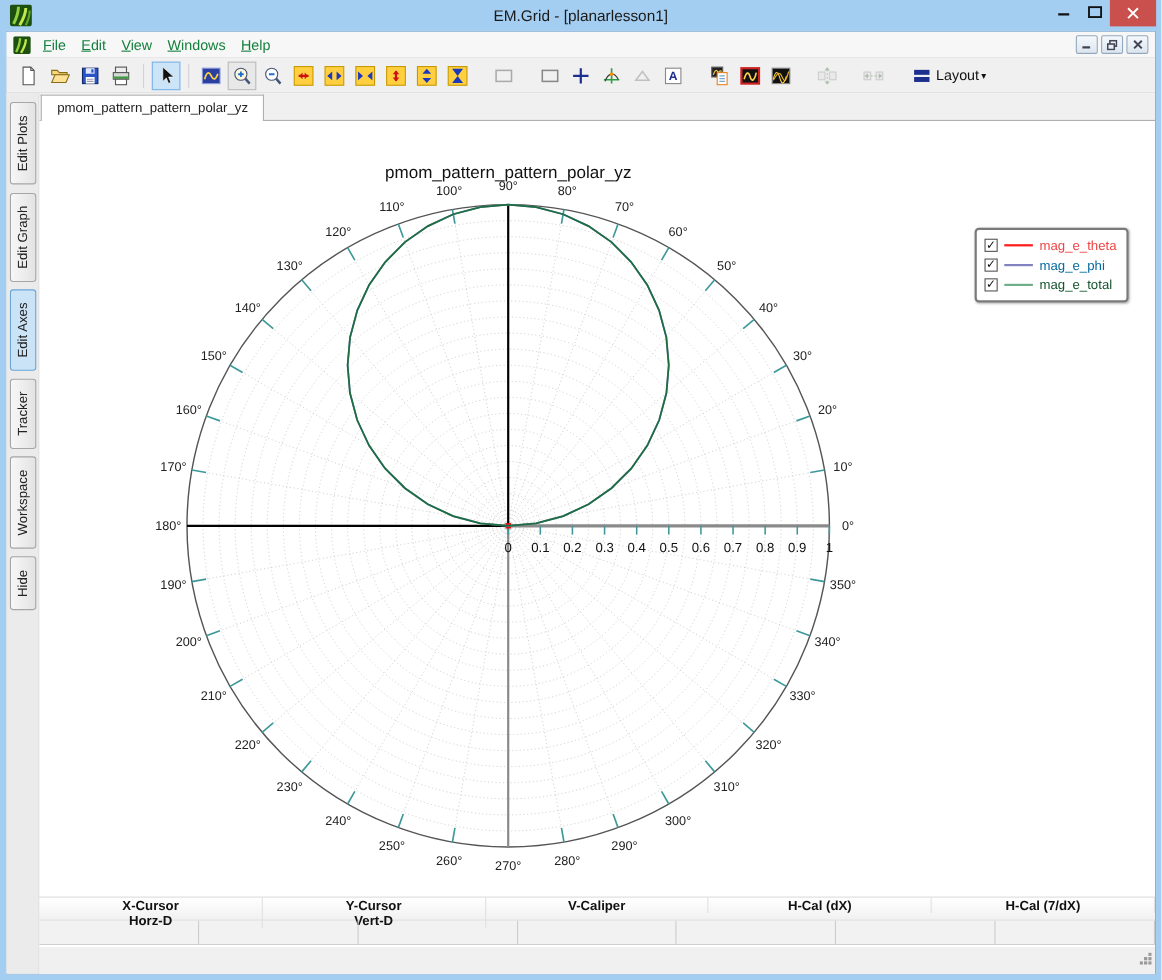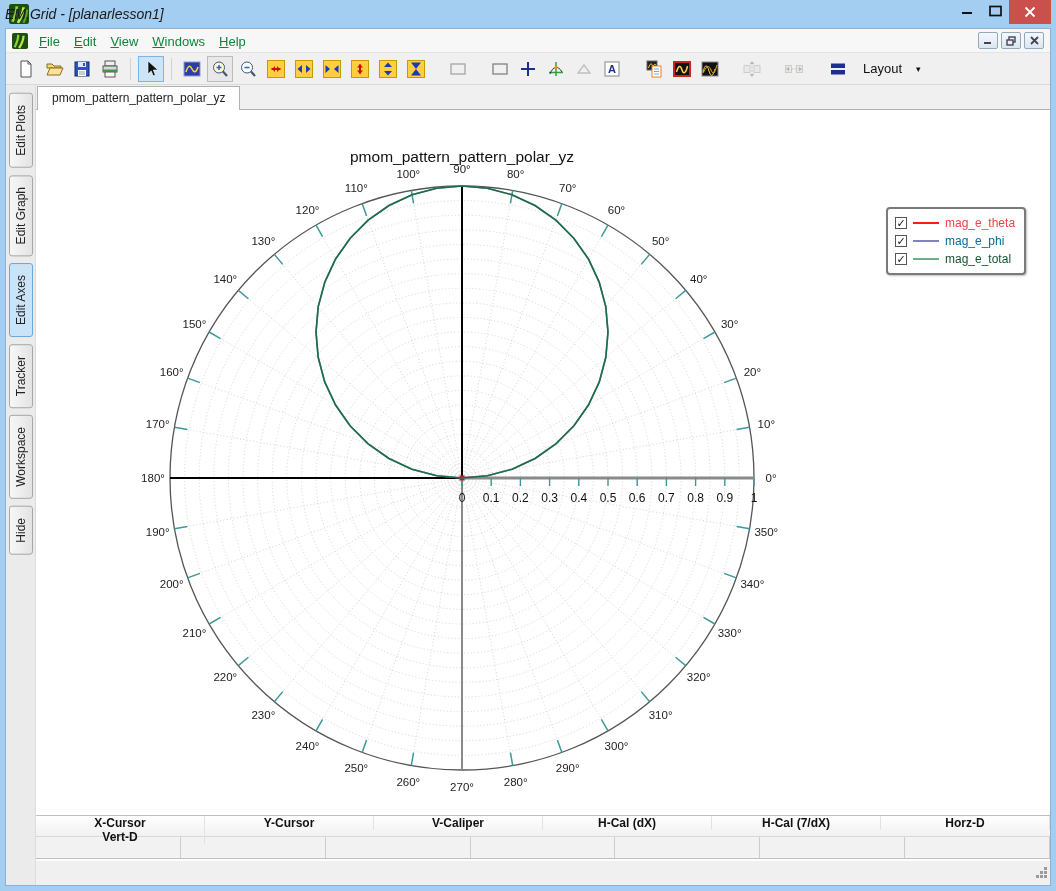--- a/index.html
+++ b/index.html
@@ -2,21 +2,21 @@
 <html><head>
 <meta charset="utf-8">
 <style>
   * { margin:0; padding:0; box-sizing:border-box; }
   html,body { width:1056px; height:891px; overflow:hidden; font-family:"Liberation Sans",sans-serif; }
   .window { width:1056px; height:891px; background:#a3cdf1; padding:0 5px 5px 5px; }
 
   
   .titlebar { height:28px; display:flex; align-items:center; position:relative; }
   .applogo { width:20px; height:20px; margin-left:4px; }
-  .titletext { position:absolute; left:0; right:0; font-size:14px; color:#1a1a1a;font-style:italic; }
+  .titletext { position:absolute; left:0; right:0; text-align:center; font-size:14px; color:#1a1a1a; }
   .tb-btns { margin-left:auto; display:flex; align-items:flex-start; height:100%; z-index:2; }
   .tb-btn { width:28px; height:22px; display:flex; align-items:center; justify-content:center; background:transparent; border:none; cursor:pointer; }
   .tb-btn.close { width:42px; height:24px; background:#c9504c; }
 
   
   .inner { background:#fff; height:858px; display:flex; flex-direction:column; border:1px solid #8ab2d8; }
 
   .menubar { height:24px; background:#f7f7f7; display:flex; align-items:center; border-bottom:1px solid #e3e3e3; padding:0 4px; }
   .menubar .applogo { width:16px; height:16px; margin:0 4px 0 2px; }
   .menu-item { font-size:13px; color:#15803d; padding:3px 7px; cursor:default; }
@@ -25,21 +25,21 @@
   .mdi-btn { width:20px; height:17px; background:linear-gradient(#f4f8fc,#dce6f0); border:1px solid #93a8bc; border-radius:2px; display:flex; align-items:center; justify-content:center; cursor:pointer; }
 
   
   .toolbar { height:32px; background:#f0f0f0; border-bottom:1px solid #d9d9d9; display:flex; align-items:center; padding:0 6px; }
   .tool-btn { width:26px; height:26px; margin:0 1px; border:1px solid transparent; background:transparent; display:flex; align-items:center; justify-content:center; cursor:pointer; }
   .tool-btn.active { background:#cce4f7; border:1px solid #7eb4ea; }
   .tool-btn.toggled { background:#e8e8e8; border:1px solid #bcbcbc; }
   .tool-btn.disabled { opacity:.55; cursor:default; }
   .tool-sep { width:1px; height:22px; background:#d2d2d2; margin:0 6px; }
   .tool-gap { width:14px; }
-  .layout-btn { display:flex; align-items:center; gap:14px; padding:2px 6px; border:1px solid transparent; background:transparent; cursor:pointer; font-size:13px; color:#111; }
+  .layout-btn { display:flex; align-items:center; gap:2px; padding:2px 6px; border:1px solid transparent; background:transparent; cursor:pointer; font-size:13px; color:#111; }
   .caret { font-size:9px; color:#111; }
 
   
   .workspace { flex:1; display:flex; background:#ebebeb; min-height:0; }
   .sidebar { width:30px; background:#ebebeb; display:flex; flex-direction:column; align-items:center; padding-top:8px; gap:7px; border-right:1px solid #dcdcdc; }
   .side-tab { writing-mode:vertical-rl; transform:rotate(180deg); font-size:12px; color:#222; background:linear-gradient(90deg,#e3e3e3,#f7f7f7); border:1px solid #a6a6a6; border-radius:3px; padding:11px 4px; cursor:pointer; text-align:center; }
   .side-tab.active { background:#cbe3f7; border-color:#6aa6d8; }
 
   .doc { flex:1; display:flex; flex-direction:column; background:#fff; min-width:0; }
   .tabstrip { height:25px; background:#f0f0f0; display:flex; align-items:flex-end; border-bottom:1px solid #b0b0b0; padding-left:1px; }
@@ -49,21 +49,21 @@
 
   
   .legend { position:absolute; left:850px; top:97px; background:#fff; border:2px solid #7a7a7a; border-radius:4px; padding:5px 9px 5px 7px; box-shadow:1px 1px 2px rgba(0,0,0,.25); }
   .legend-row { display:flex; align-items:center; gap:6px; height:18px; }
   .legend-check { width:12px; height:12px; background:#fff; border:1px solid #555; display:flex; align-items:center; justify-content:center; font-size:11px; line-height:10px; color:#111; cursor:pointer; }
   .legend-line { width:26px; height:0; border-top:2px solid #000; }
   .legend-label { font-size:12px; }
 
   
   .cursorbar { height:44px; border-top:1px solid #c0c0c0; border-bottom:1px solid #c0c0c0; }
-  .cursor-head { display:grid; grid-template-columns:repeat(6,1fr); height:21px; background:linear-gradient(#ffffff,#f1f1f1); border-bottom:1px solid #d8d8d8;text-align:center; }
+  .cursor-head { display:grid; grid-template-columns:repeat(5,1fr); height:21px; background:linear-gradient(#ffffff,#f1f1f1); border-bottom:1px solid #d8d8d8;text-align:center; }
   .cursor-head div { font-size:12px; font-weight:bold; color:#111; display:flex; align-items:center; justify-content:center; border-right:1px solid #e2e2e2; }
   .cursor-vals { display:grid; grid-template-columns:repeat(7,1fr); height:21px; background:#f2f2f2; }
   .cursor-vals div { border-right:1px solid #cccccc; font-size:12px; display:flex; align-items:center; justify-content:center; color:#333; }
 
   .statusbar { height:26px; background:#f0f0f0; border-top:2px solid #fff; position:relative; }
   .grip { position:absolute; right:3px; bottom:3px; }
 
   svg text { font-family:"Liberation Sans",sans-serif; }
 </style>
 </head>

